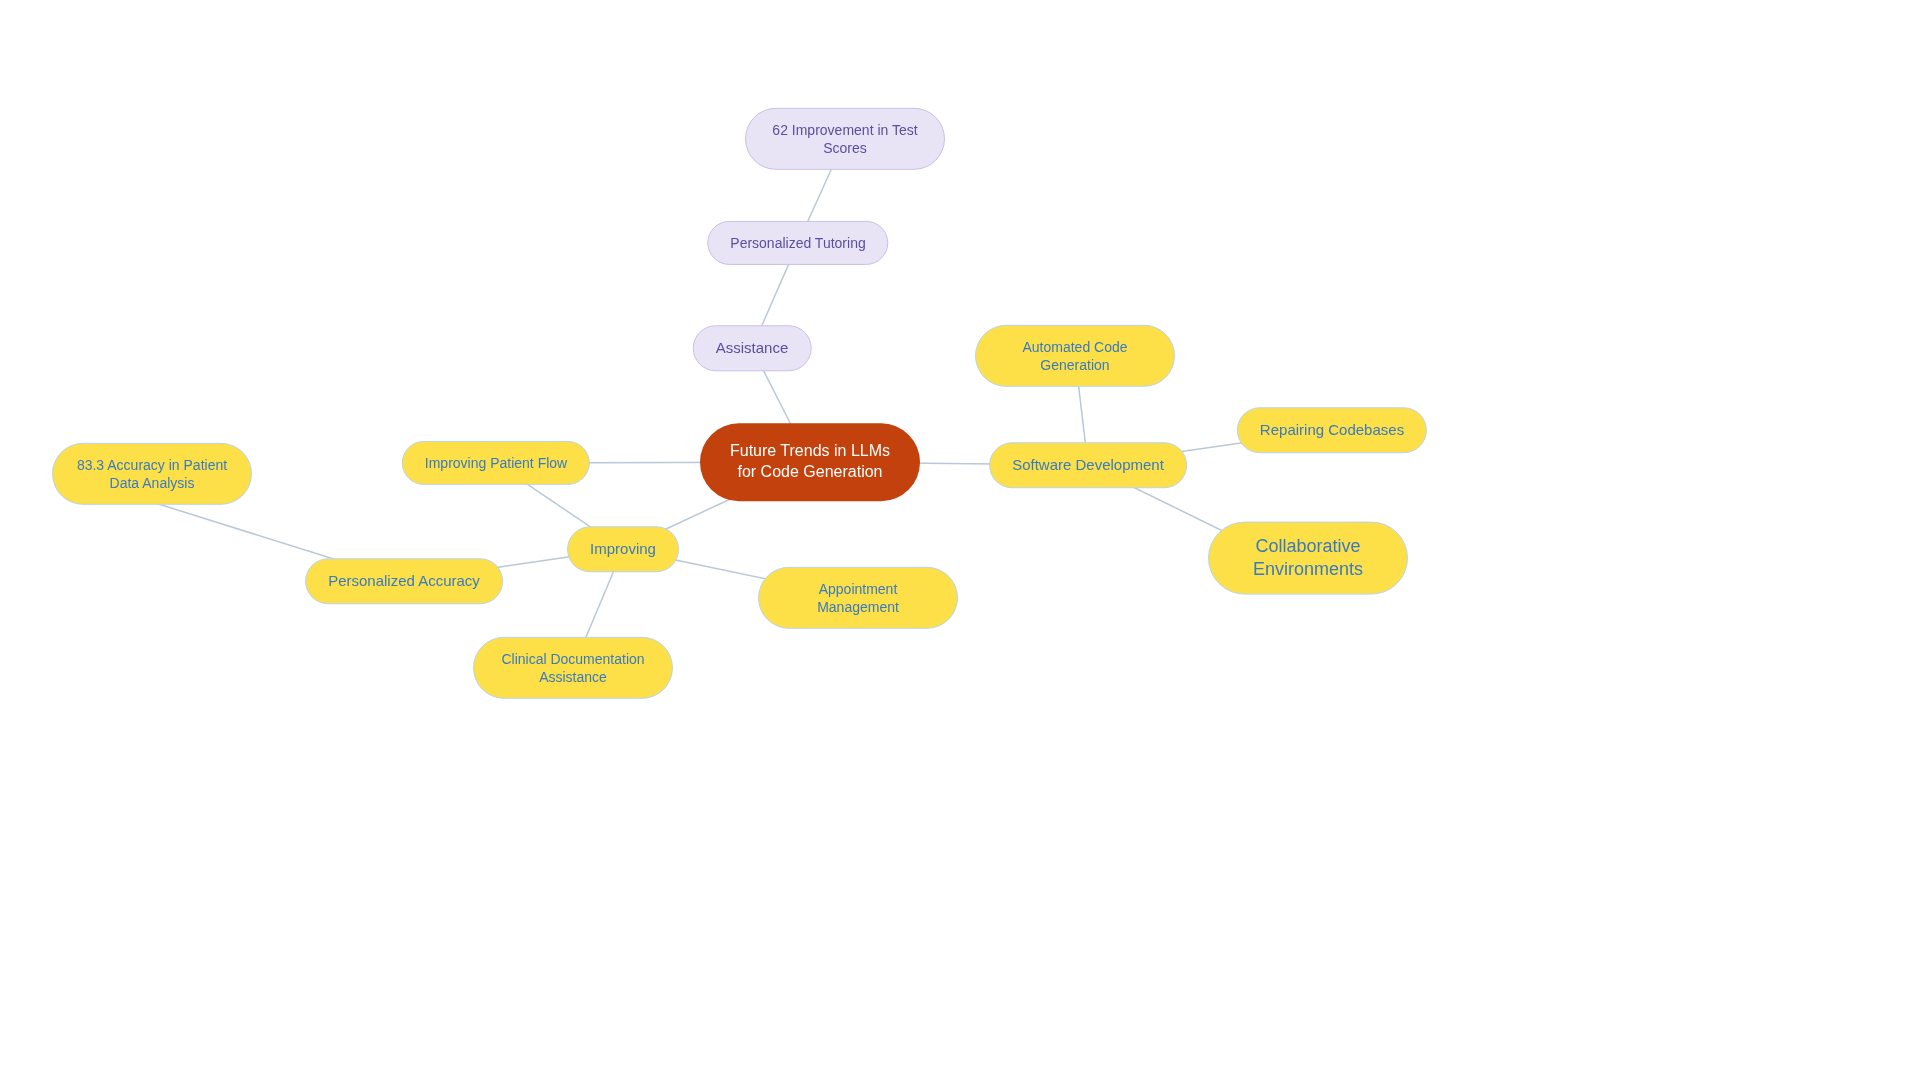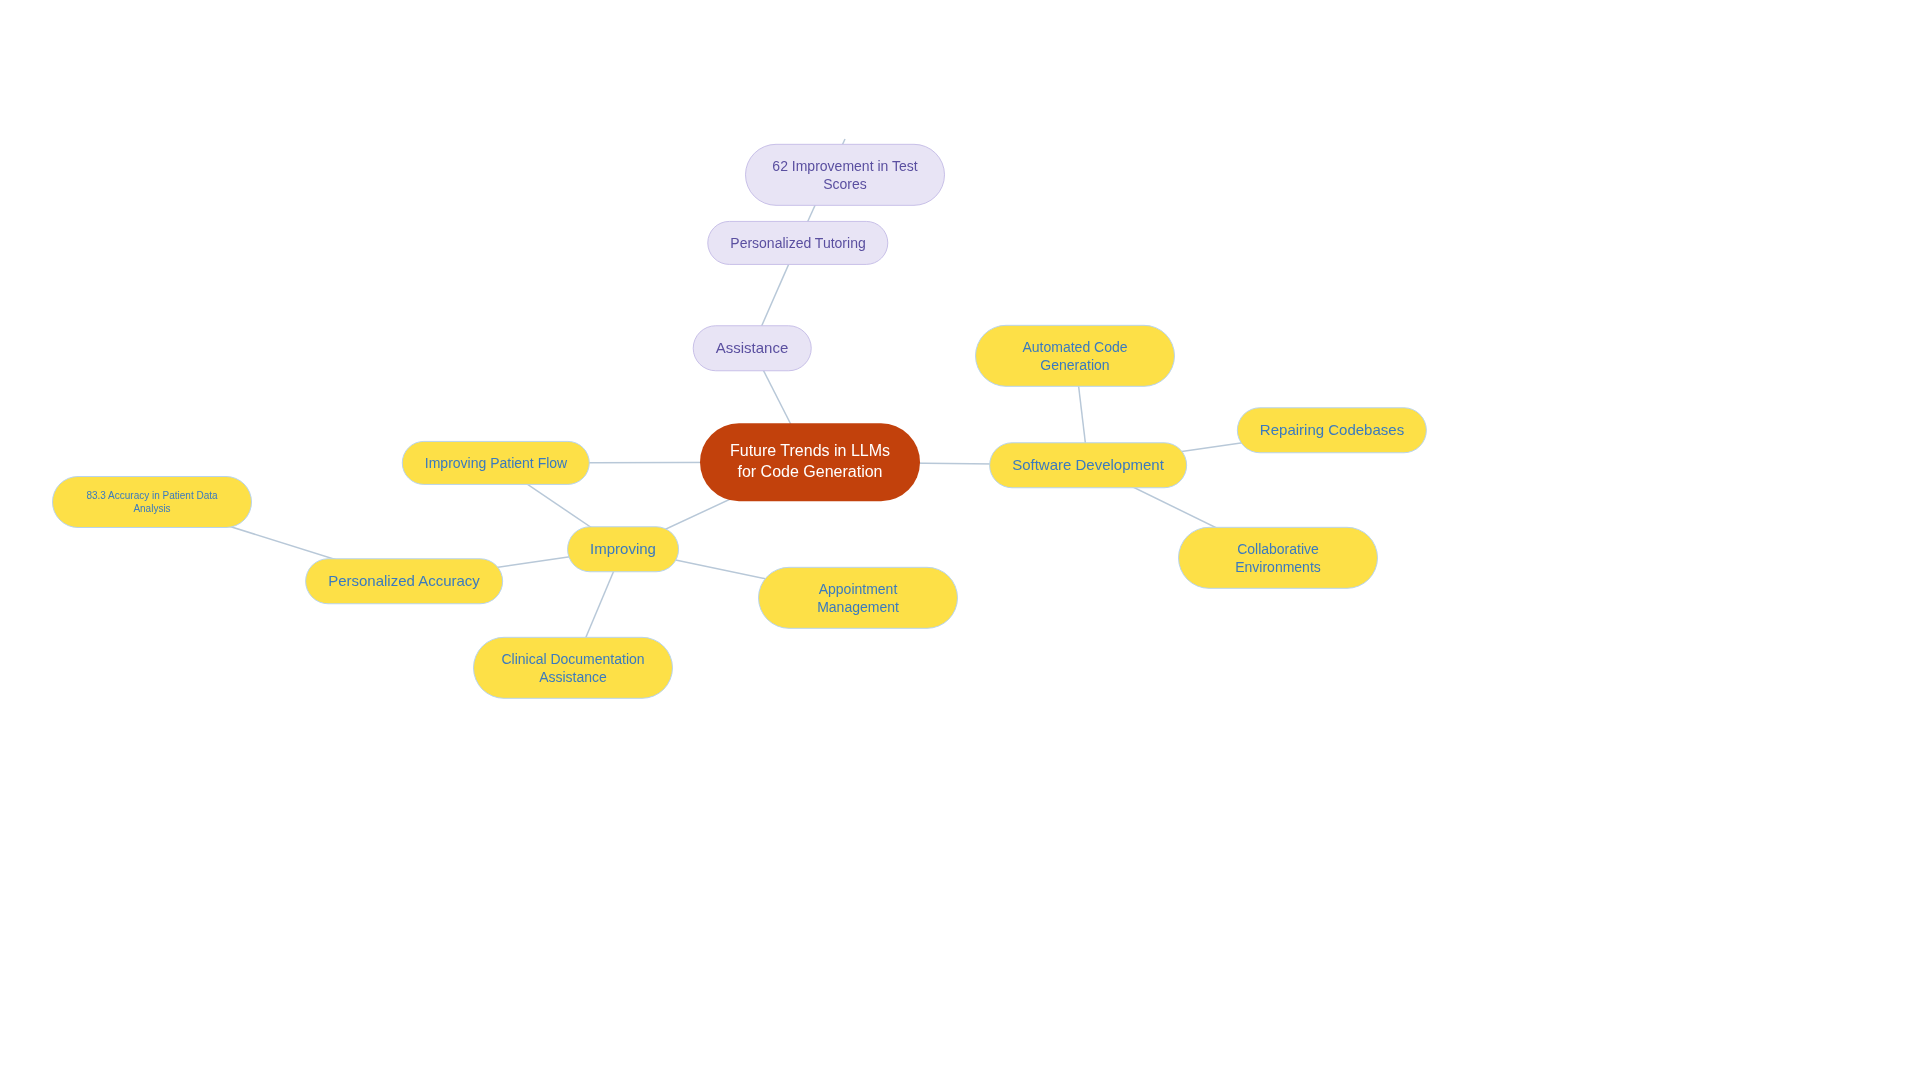--- a/index.html
+++ b/index.html
@@ -69,27 +69,27 @@
       <line x1="623" y1="549" x2="573" y2="668" stroke="#b8c8d8" stroke-width="1.5"></line>
       <line x1="623" y1="549" x2="858" y2="598" stroke="#b8c8d8" stroke-width="1.5"></line>
       <line x1="404" y1="581" x2="152" y2="502" stroke="#b8c8d8" stroke-width="1.5"></line>
       <line x1="810" y1="462" x2="1088" y2="465" stroke="#b8c8d8" stroke-width="1.5"></line>
       <line x1="1088" y1="465" x2="1075" y2="356" stroke="#b8c8d8" stroke-width="1.5"></line>
       <line x1="1088" y1="465" x2="1332" y2="430" stroke="#b8c8d8" stroke-width="1.5"></line>
       <line x1="1088" y1="465" x2="1278" y2="558" stroke="#b8c8d8" stroke-width="1.5"></line>
     </svg>
   <div id="nodes-container">
       <div class="node node-center" style="left: 810px; top: 462px;">Future Trends in LLMs for Code Generation</div>
-      <div class="node node-purple" style="left: 845px; top: 139px; max-width: 200px; font-size: 14px; margin-top: 36px;">62 Improvement in Test Scores</div>
+      <div class="node node-purple" style="left: 845px; top: 139px; max-width: 200px; font-size: 14px;">62 Improvement in Test Scores</div>
       <div class="node node-purple" style="left: 798px; top: 243px; max-width: 200px; font-size: 14px;">Personalized Tutoring</div>
       <div class="node node-purple" style="left: 752px; top: 348px;">Assistance</div>
       <div class="node node-blue" style="left: 496px; top: 463px; max-width: 200px; font-size: 14px;">Improving Patient Flow</div>
       <div class="node node-blue" style="left: 623px; top: 549px;">Improving</div>
       <div class="node node-blue" style="left: 404px; top: 581px;">Personalized Accuracy</div>
-      <div class="node node-blue" style="left: 152px; top: 502px; max-width: 200px; font-size: 10px;">83.3 Accuracy in Patient Data Analysis</div>
+      <div class="node node-blue" style="left: 152px; top: 474px; max-width: 200px; font-size: 14px;">83.3 Accuracy in Patient Data Analysis</div>
       <div class="node node-blue" style="left: 573px; top: 668px; max-width: 200px; font-size: 14px;">Clinical Documentation Assistance</div>
       <div class="node node-blue" style="left: 858px; top: 598px; max-width: 200px; font-size: 14px;">Appointment Management</div>
       <div class="node node-blue" style="left: 1088px; top: 465px; text-align: center;">Software Development</div>
       <div class="node node-blue" style="left: 1075px; top: 356px; max-width: 200px; font-size: 14px;">Automated Code Generation</div>
       <div class="node node-blue" style="left: 1332px; top: 430px;">Repairing Codebases</div>
-      <div class="node node-blue" style="left: 1278px; top: 558px; max-width: 200px; font-size: 14px; text-align: center;">Collaborative Environments</div>
+      <div class="node node-blue" style="left: 1308px; top: 558px; max-width: 200px; font-size: 18px; text-align: center;">Collaborative Environments</div>
     </div>
 </div>
 
 </body></html>

